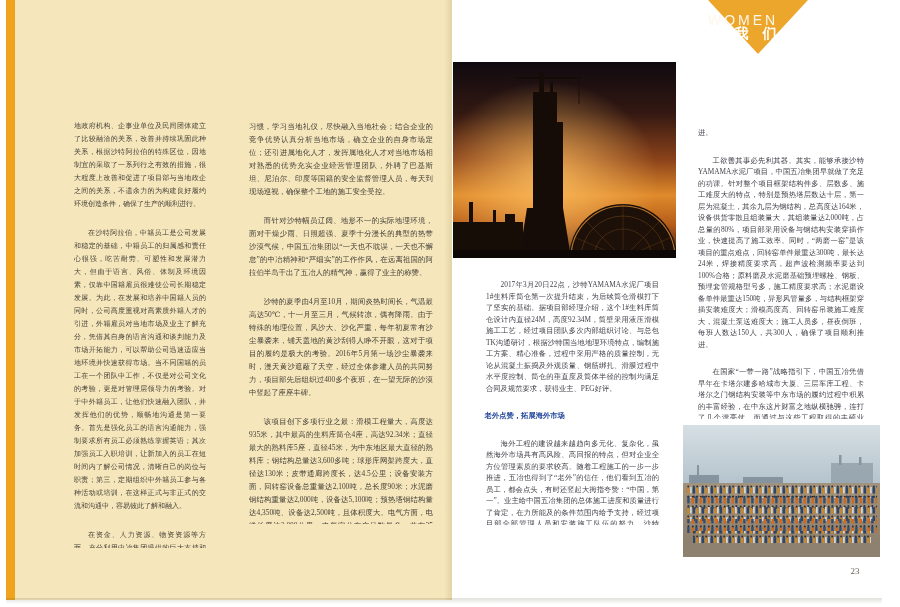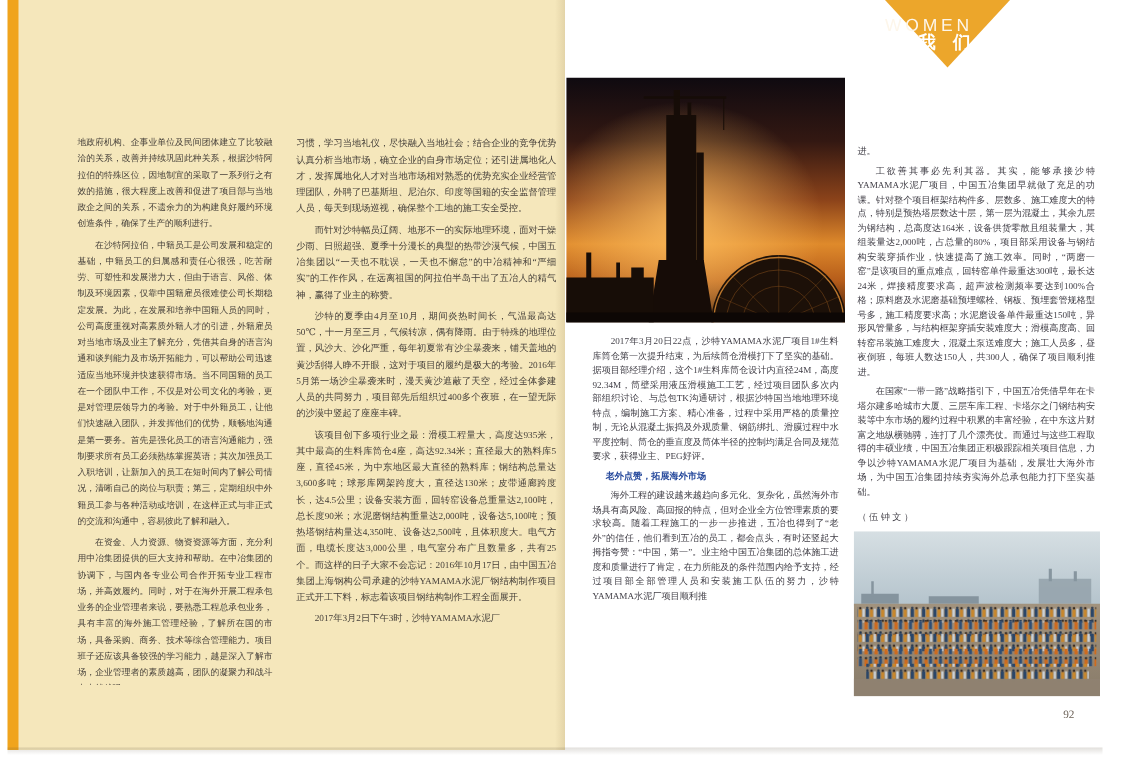--- a/index.html
+++ b/index.html
@@ -14,21 +14,21 @@
                background:linear-gradient(90deg,rgba(0,0,0,0),rgba(120,95,50,.14));}
   
   .corner-triangle{position:absolute;left:708px;top:0;width:100px;height:55px;}
   .corner-triangle svg{display:block;}
   .corner-en{position:absolute;left:0;top:12px;width:100px;text-align:left;color:#FDF6EA;
              font-family:"Liberation Sans",sans-serif;font-size:14px;letter-spacing:3px;}
   .corner-cn{position:absolute;left:0;top:25px;width:100px;text-align:center;color:#FFFFFF;
              font-family:"Liberation Sans",sans-serif;font-size:14px;font-weight:bold;letter-spacing:5px;}
   
   .col{position:absolute;text-align:justify;overflow:hidden;}
-  .col p{margin:4px;padding:0;}
+  .col p{margin:16px;padding:0;}
   .col p.indent{text-indent:2em;}
   .col p.heading-red{color:#93372A;font-weight:normal;text-indent:2em;margin:3px 0 2px 0;}
   .col p.heading-blue{color:#24479B;font-weight:bold;text-indent:2em;margin:3px 0 2px 0;}
   .col p.byline{text-align:left;margin-top:9px;letter-spacing:2px;}
   #colA{left:58px;top:104px;width:164px;height:444px;font-size:7px;line-height:13px;color:#46403A;}
   #colB{left:233px;top:104px;width:216px;height:420px;font-size:7.4px;line-height:13px;color:#46403A;}
   #col1{left:470px;top:263px;width:205px;height:262px;font-size:7.3px;line-height:11.5px;color:#403E46;}
   #col2{left:682px;top:111px;width:198px;height:308px;font-size:7.3px;line-height:11.5px;color:#403E46;}
   
   .photo-main{position:absolute;left:453px;top:62px;width:223px;height:196px;}
@@ -170,16 +170,16 @@
         <rect x="3" y="60" width="191" height="13" fill="url(#crowd2)"></rect>
         <rect x="3" y="71" width="191" height="13" fill="url(#crowd1)"></rect>
         <rect x="3" y="82" width="191" height="14" fill="url(#crowd2)"></rect>
         <rect x="3" y="94" width="191" height="14" fill="url(#crowd1)"></rect>
         <rect x="10" y="106" width="178" height="14" fill="url(#crowd2)"></rect>
         <rect x="0" y="118" width="197" height="14" fill="#8F8271" opacity="0.9"></rect>
       </g>
     </svg>
   </div>
 
-  <div class="page-number">92</div>
+  <div class="page-number">23</div>
 
   <div class="page-shadow"></div>
 </div>
 
 </body></html>

